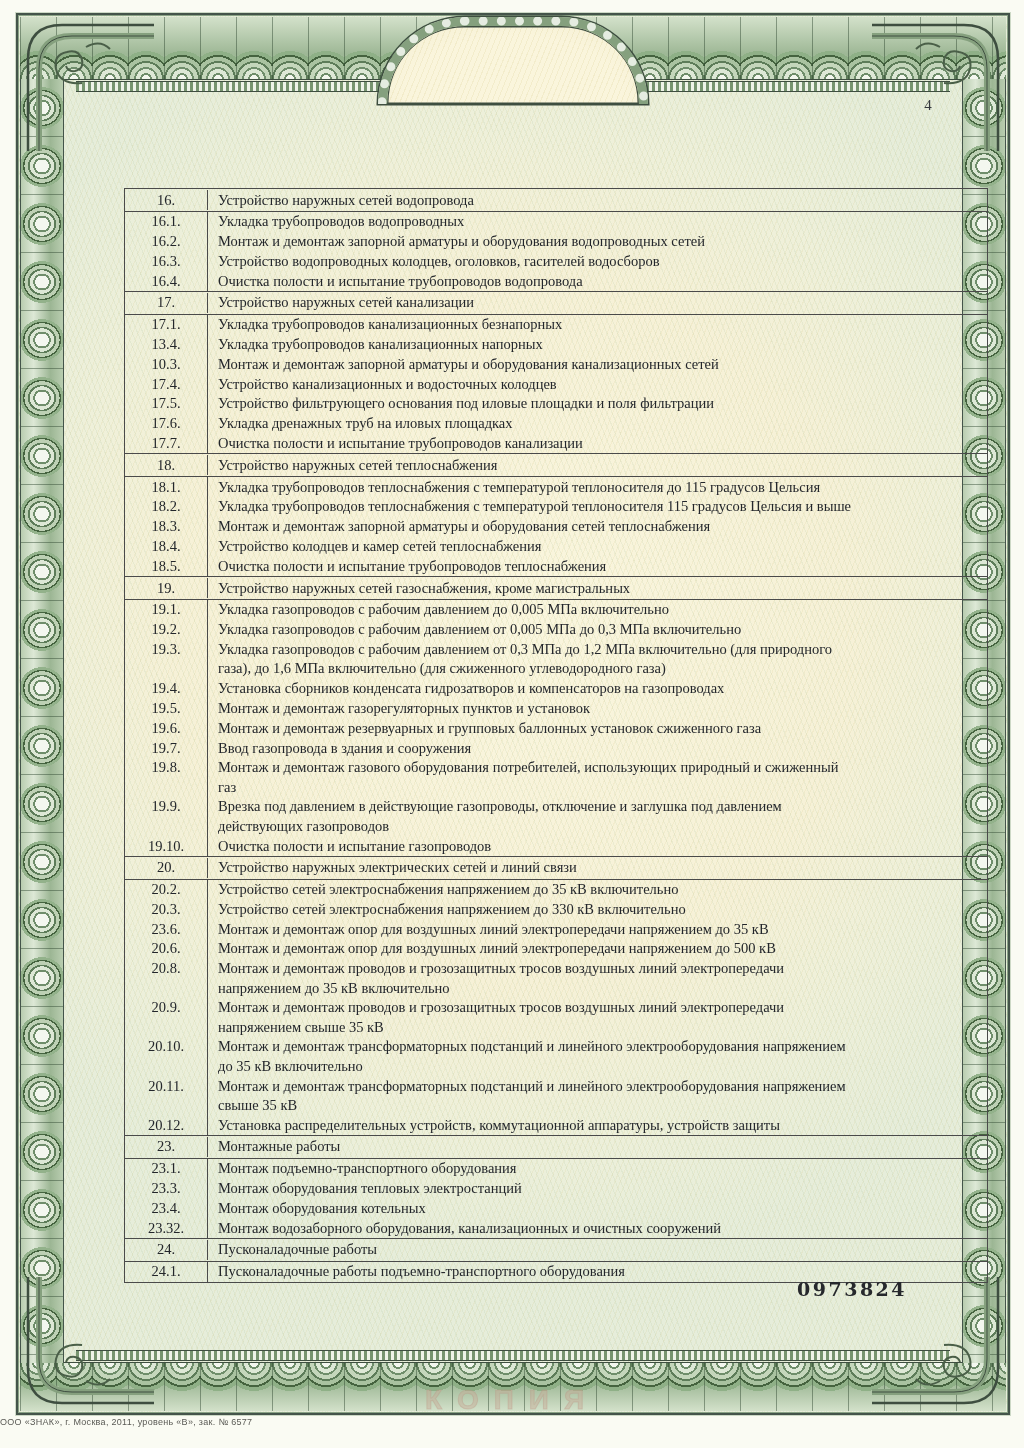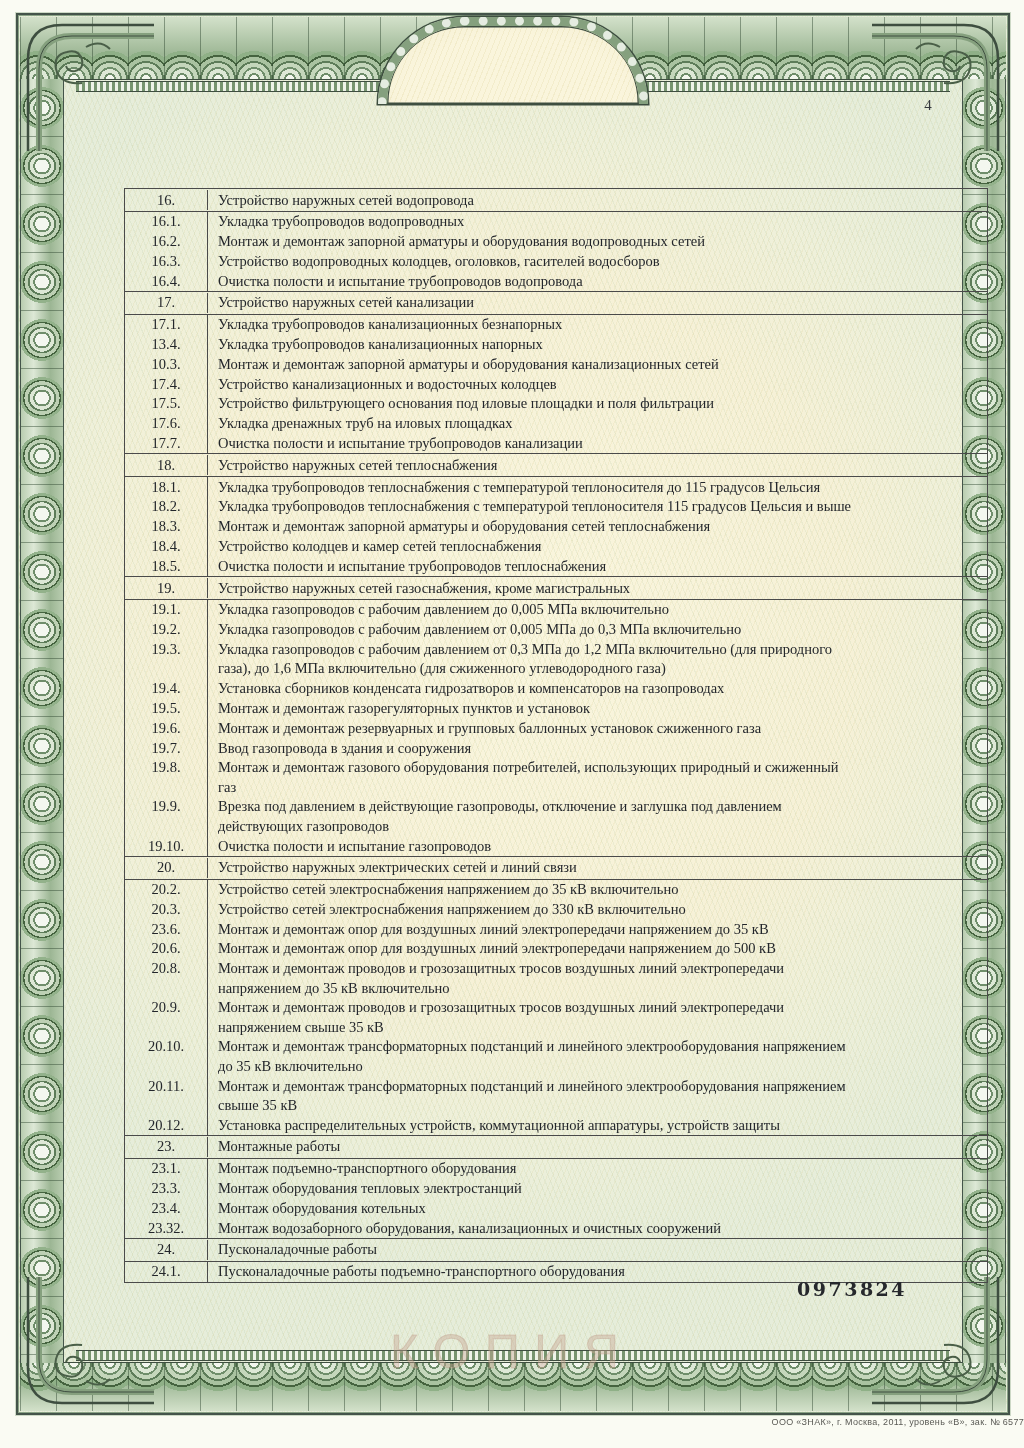--- a/index.html
+++ b/index.html
@@ -64,25 +64,25 @@
   .row{display:flex;align-items:stretch;font:14.5px/19.3px "Liberation Serif",serif;}
   .row.header{border-top:1.6px solid #4a4a4a;border-bottom:1.6px solid #4a4a4a;padding:1px 0;}
   .row.header:first-child{border-top:none;}
   .cell{min-height:19.3px;}
   .num{flex:0 0 82px;text-align:center;border-right:1.6px solid #4a4a4a;padding-top:0.5px;}
   .desc{flex:1;padding:0.5px 8px 0 10px;white-space:pre-line;}
 
   .serial{position:absolute;left:797px;top:1278px;
     font-family:"DejaVu Serif",serif;font-weight:700;font-size:19px;letter-spacing:2.5px;
     color:#26282c;}
-  .watermark{position:absolute;left:50%;top:1324px;transform:translateX(-50%);
-    font-family:"Liberation Sans",sans-serif;font-weight:400;font-size:48px;letter-spacing:15px;
+  .watermark{position:absolute;left:50%;top:1384px;transform:translateX(-50%);
+    font-family:"Liberation Sans",sans-serif;font-weight:700;font-size:28px;letter-spacing:15px;
     color:rgba(201,168,148,0.42);-webkit-text-stroke:1px rgba(186,152,134,0.35);
     white-space:nowrap;}
-  .printer-footer{position:absolute;top:1417px;left:0;width:100%;text-align:right;
+  .printer-footer{position:absolute;top:1417px;left:0;width:100%;text-align:left;
     font:9px/11px "Liberation Sans",sans-serif;color:#5a5a55;letter-spacing:0.3px;}
 </style>
 </head>
 <body>
 
 <div class="page">
 
   <div class="frame">
     <div class="band band-h band-top"></div>
     <div class="band band-h band-bottom"></div>

